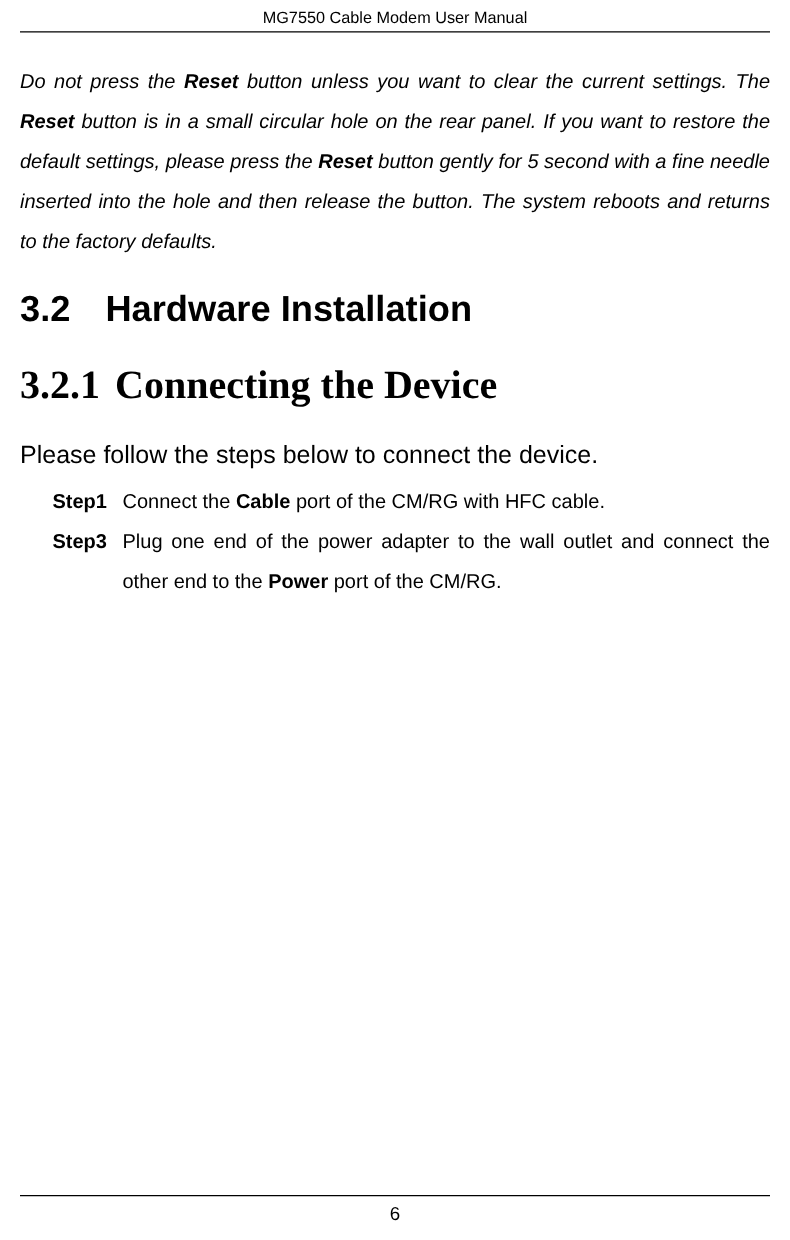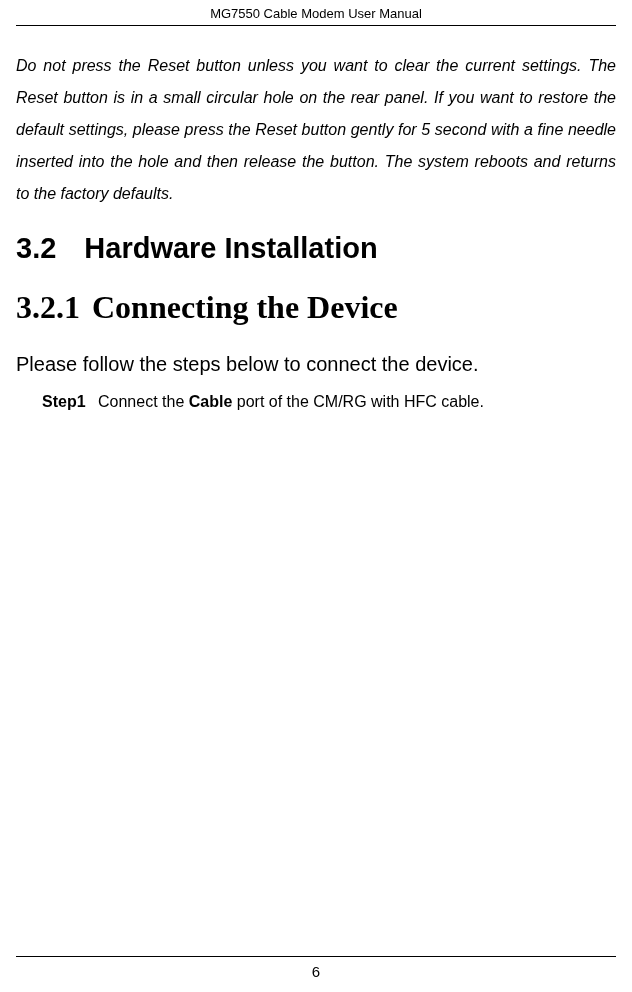--- a/index.html
+++ b/index.html
@@ -24,21 +24,21 @@
       font-size: 13px;
       margin-bottom: 24px;
     }
     .intro-para {
       font-style: italic;
       line-height: 2.0;
       text-align: justify;
       margin-bottom: 22px;
     }
     .intro-para .bold {
-      font-weight: normal;
+      font-weight: bold;
     }
     .section-heading {
       font-family: Arial, sans-serif;
       font-weight: bold;
       font-size: 29px;
       margin-bottom: 24px;
     }
     .section-heading .num {
       display: inline-block;
       margin-right: 28px;
@@ -110,17 +110,23 @@
 
 <p class="body-text">Please follow the steps below to connect the device.</p>
 
 <div class="steps">
   <div class="step">
     <div class="step-label">Step1</div>
     <div class="step-text">
       <span>Connect the </span><span class="bold">Cable</span><span> port of the CM/RG with HFC cable.</span>
     </div>
   </div>
+  <div class="step">
+    <div class="step-label">Step3</div>
+    <div class="step-text">
+      <span>Plug one end of the power adapter to the wall outlet and connect the other end to the </span><span class="bold">Power</span><span> port of the CM/RG.</span>
+    </div>
+  </div>
 </div>
 
 <div class="footer">
   <span>6</span>
 </div>
 
 </body></html>

